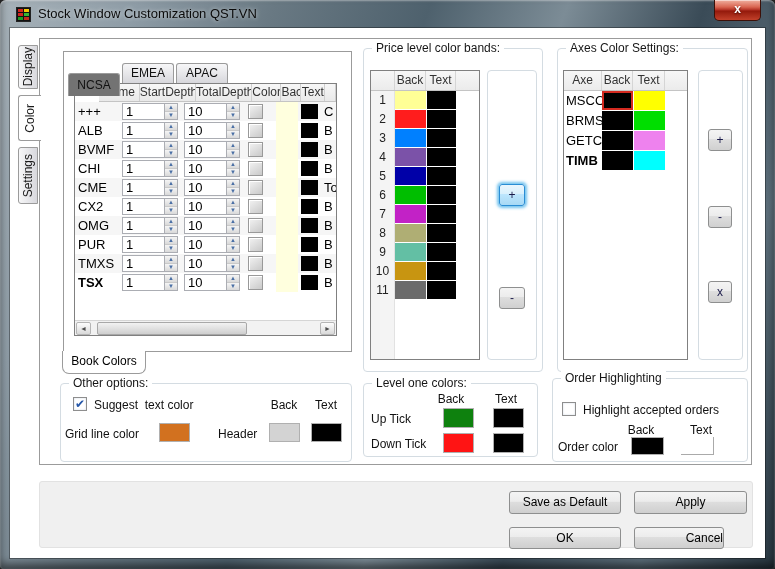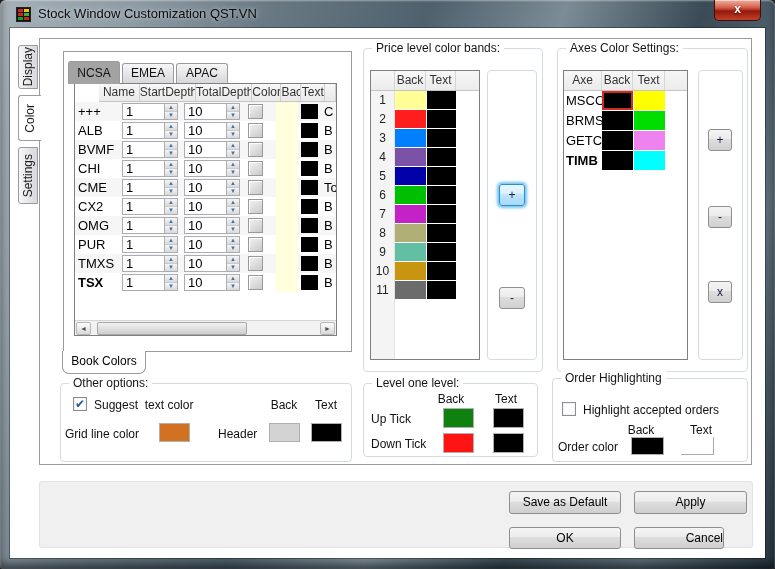--- a/index.html
+++ b/index.html
@@ -23,21 +23,21 @@
   .vtab{position:absolute;left:8px;width:20px;border:1px solid #9b9b9b;border-radius:3px 0 0 3px;
     background:linear-gradient(to right,#f7f7f8,#d8d8dd);display:flex;align-items:center;justify-content:center;z-index:2;cursor:default;}
   .vtab span{writing-mode:vertical-rl;transform:rotate(180deg);font-size:12px;color:#1a1a1a;}
   .vtab.display{top:17px;height:44px;}
   .vtab.color{top:67px;height:46px;width:23px;background:#fff;border-right:none;z-index:5;}
   .vtab.settings{top:119px;height:57px;}
   
   .book-box{position:absolute;left:53px;top:23px;width:289px;height:301px;border:1px solid #9b9b9b;background:#fff;}
   .rtab{position:absolute;border:1px solid #9b9b9b;border-bottom:none;border-radius:3px 3px 0 0;text-align:center;font-size:12px;color:#111;
     background:linear-gradient(#f7f7f8,#d7d7dc);z-index:3;cursor:default;}
-  .rtab.active{background:#a3a3a3;z-index:4;}
+  .rtab.active{background:#737373;z-index:4;margin-top:12px;}
   .rtab.ncsa{left:58px;top:33px;width:52px;height:23px;line-height:22px;}
   .rtab.emea{left:112px;top:35px;width:52px;height:20px;line-height:19px;}
   .rtab.apac{left:166px;top:35px;width:52px;height:20px;line-height:19px;}
   .btable{position:absolute;left:64px;top:55px;width:263px;height:253px;border:1px solid #808080;background:#fff;z-index:3;overflow:hidden;}
   .bt-head{display:flex;height:18px;background:linear-gradient(#f7f7f7,#e9e9e9);border-bottom:1px solid #c4c4c4;font-size:12px;color:#333;margin-left:24px;}
   .bt-head .h{border-right:1px solid #cfcfcf;text-align:center;line-height:17px;overflow:hidden;white-space:nowrap;}
   .bt-row{display:flex;height:19px;align-items:center;}
   .bt-row:nth-child(even){background:#f6f6f6;}
   .c{height:19px;overflow:hidden;}
   .w-name{width:45px;} .w-sd{width:62px;} .w-td{width:62px;} .w-col{width:32px;} .w-back{width:22px;} .w-text{width:26px;} .w-x{width:12px;}
@@ -557,21 +557,21 @@
       <div class="lbl" style="left:203px;top:14px;width:40px;text-align:center;">Back</div>
       <div class="lbl" style="left:245px;top:14px;width:40px;text-align:center;">Text</div>
       <div class="lbl" style="left:4px;top:43px;">Grid line color</div>
       <div class="swatch" style="left: 98px; top: 39px; width: 31px; height: 19px; background-color: rgb(210, 113, 31);"></div>
       <div class="lbl" style="left:157px;top:43px;">Header</div>
       <div class="swatch" style="left: 208px; top: 39px; width: 31px; height: 19px; background-color: rgb(211, 211, 211);"></div>
       <div class="swatch" style="left: 250px; top: 39px; width: 31px; height: 19px; background-color: rgb(0, 0, 0);"></div>
     </div>
 
     <div class="grp" style="left:353px;top:355px;width:175px;height:74px;">
-      <div class="grp-label">Level one level:</div>
+      <div class="grp-label">Level one colors:</div>
       <div class="lbl" style="left:67px;top:8px;width:40px;text-align:center;">Back</div>
       <div class="lbl" style="left:122px;top:8px;width:40px;text-align:center;">Text</div>
       <div class="lbl" style="left:7px;top:28px;">Up Tick</div>
       <div class="swatch" style="left: 79px; top: 24px; width: 31px; height: 20px; background-color: rgb(14, 129, 14);"></div>
       <div class="swatch" style="left: 129px; top: 24px; width: 31px; height: 20px; background-color: rgb(0, 0, 0);"></div>
       <div class="lbl" style="left:7px;top:53px;">Down Tick</div>
       <div class="swatch" style="left: 79px; top: 49px; width: 31px; height: 20px; background-color: rgb(255, 20, 20);"></div>
       <div class="swatch" style="left: 129px; top: 49px; width: 31px; height: 20px; background-color: rgb(0, 0, 0);"></div>
     </div>
 

